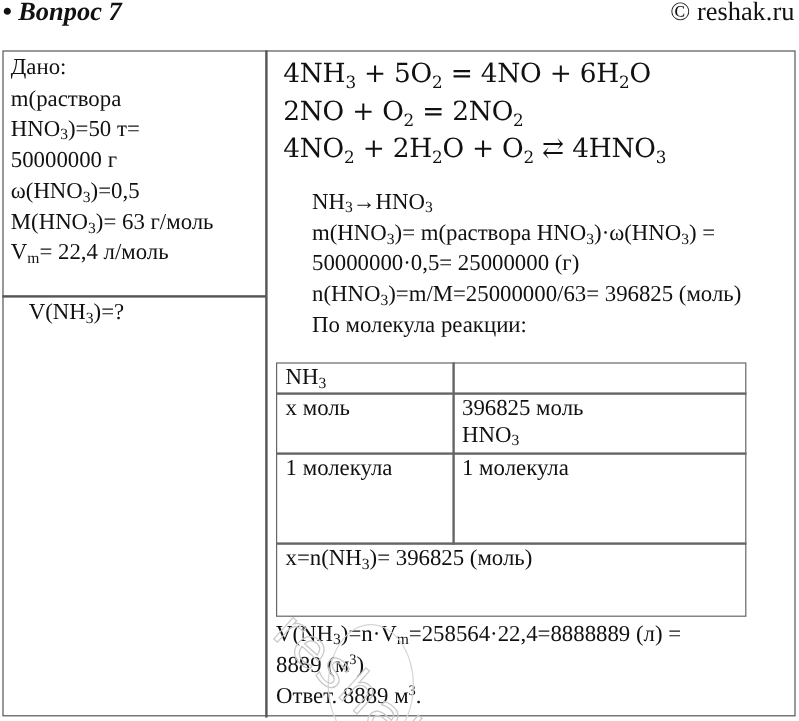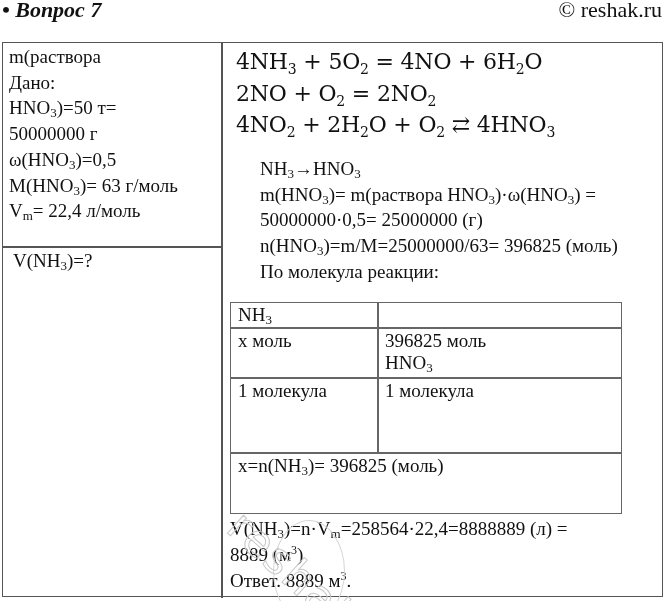--- a/index.html
+++ b/index.html
@@ -7,21 +7,21 @@
          font-family:"Liberation Serif", serif; color:#111; }
   .hdr-left { position:absolute; left:2px; top:-3px; font-size:22px;
               font-weight:bold; font-style:italic; }
   .hdr-right { position:absolute; right:4px; top:-3px; font-size:22px; }
   .outer { position:absolute; left:2px; top:42px; width:661px; height:555px;
            border:1.5px solid #555; box-sizing:border-box; }
   .vdiv { position:absolute; left:221px; top:42px; width:1.5px; height:556px; background:#555; }
   .hdiv { position:absolute; left:2px; top:246px; width:220px; height:1.5px; background:#555; }
   .given { position:absolute; left:9px; top:44px; width:210px; font-size:19px; line-height:25.7px; }
   .given div { white-space:nowrap; }
-  .find { position:absolute; left:13px; top:248px; font-size:19px; line-height:25px;text-align:right; }
+  .find { position:absolute; left:24px; top:248px; font-size:19px; line-height:25px;text-align:right; }
   sub { font-size:13px; vertical-align:-3px; line-height:0; }
   sup { font-size:12px; vertical-align:7px; line-height:0; }
   .eqs { position:absolute; left:236px; top:46px; font-size:22px; line-height:31.5px;
          font-family:"DejaVu Serif", serif; letter-spacing:-0.2px; }
   .eqs div { white-space:nowrap; }
   .eqs sub { font-size:14px; vertical-align:-5px; }
   .sol { position:absolute; left:228px; top:156px; font-size:19px; line-height:25.7px;margin-left:32px; }
   .sol div { white-space:nowrap; }
   .inner { position:absolute; left:230px; top:302px; width:392px; height:212px;
            border:1.5px solid #666; box-sizing:border-box; }
@@ -40,22 +40,22 @@
 <body>
 
 <div class="hdr-left">• Вопрос 7</div>
 <div class="hdr-right">© reshak.ru</div>
 
 <div class="outer"></div>
 <div class="vdiv"></div>
 <div class="hdiv"></div>
 
 <div class="given">
+  <div>Дано:</div>
   <div><span>m(раствора</span></div>
-  <div>Дано:</div>
   <div><span>HNO</span><sub>3</sub><span>)=50 т=</span></div>
   <div><span>50000000 г</span></div>
   <div><span>ω(HNO</span><sub>3</sub><span>)=0,5</span></div>
   <div><span>M(HNO</span><sub>3</sub><span>)= 63 г/моль</span></div>
   <div><span>V</span><sub>m</sub><span>= 22,4 л/моль</span></div>
 </div>
 
 <div class="find">
   <span>V(NH</span><sub>3</sub><span>)=?</span>
 </div>

